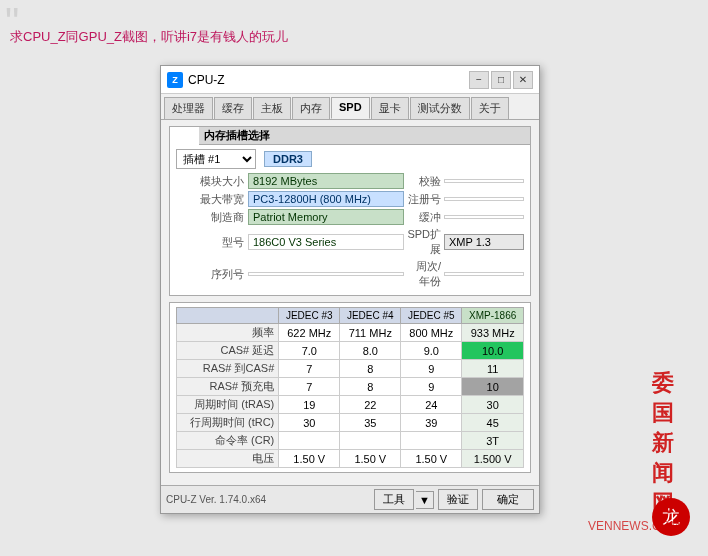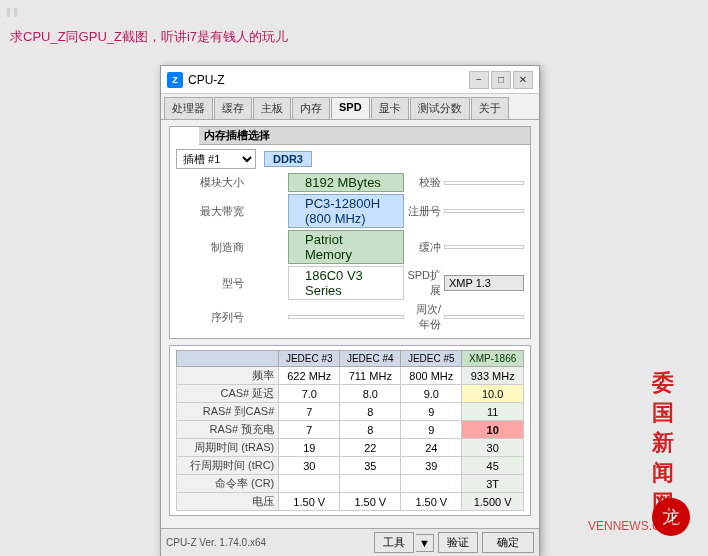--- a/index.html
+++ b/index.html
@@ -169,24 +169,23 @@
       width: 72px;
       text-align: right;
       color: #555;
       padding-right: 4px;
       flex-shrink: 0;
     }
     .field-value {
       flex: 1;
       background: #c8e0c8;
       border: 1px solid #88aa88;
-      padding: 1px 16px;
+      padding: 1px 4px;
       color: #003300;
-      font-size: 13px;
-      margin-left: 40px;
+      font-size: 11px;
     }
     .field-value.blue {
       background: #c8e0ff;
       border: 1px solid #88aacc;
       color: #003366;
     }
     .field-value.white {
       background: white;
       border: 1px solid #ccc;
     }
@@ -412,35 +411,35 @@
               <td>622 MHz</td>
               <td>711 MHz</td>
               <td>800 MHz</td>
               <td style="background:#e8f0e8;">933 MHz</td>
             </tr>
             <tr>
               <td class="row-label">CAS# 延迟</td>
               <td>7.0</td>
               <td>8.0</td>
               <td>9.0</td>
-              <td style="background:#fef9c3;">10.0</td>
+              <td style="background:#22c55e;">10.0</td>
             </tr>
             <tr>
               <td class="row-label">RAS# 到CAS#</td>
               <td>7</td>
               <td>8</td>
               <td>9</td>
               <td style="background:#e8f0e8;">11</td>
             </tr>
             <tr>
               <td class="row-label">RAS# 预充电</td>
               <td>7</td>
               <td>8</td>
               <td>9</td>
-              <td style="background:#fca5a5;font-weight:bold;">10</td>
+              <td style="background:#a3a3a3;">10</td>
             </tr>
             <tr>
               <td class="row-label">周期时间 (tRAS)</td>
               <td>19</td>
               <td>22</td>
               <td>24</td>
               <td style="background:#e8f0e8;">30</td>
             </tr>
             <tr>
               <td class="row-label">行周期时间 (tRC)</td>

